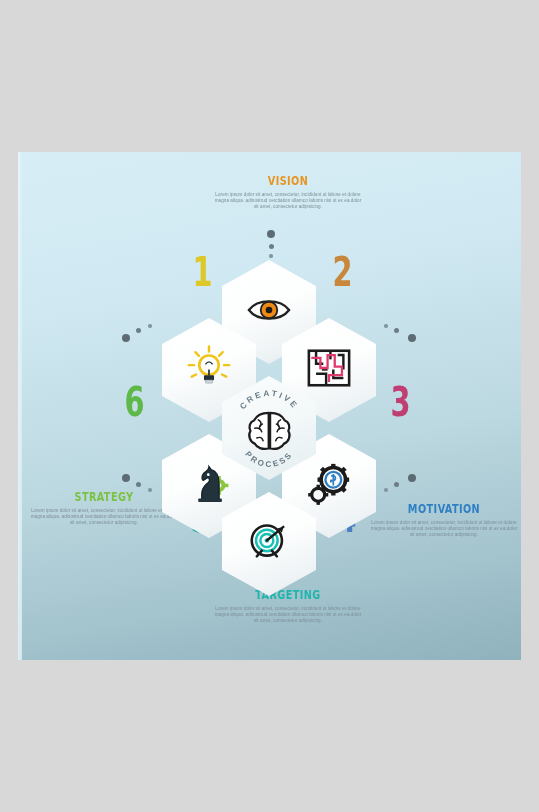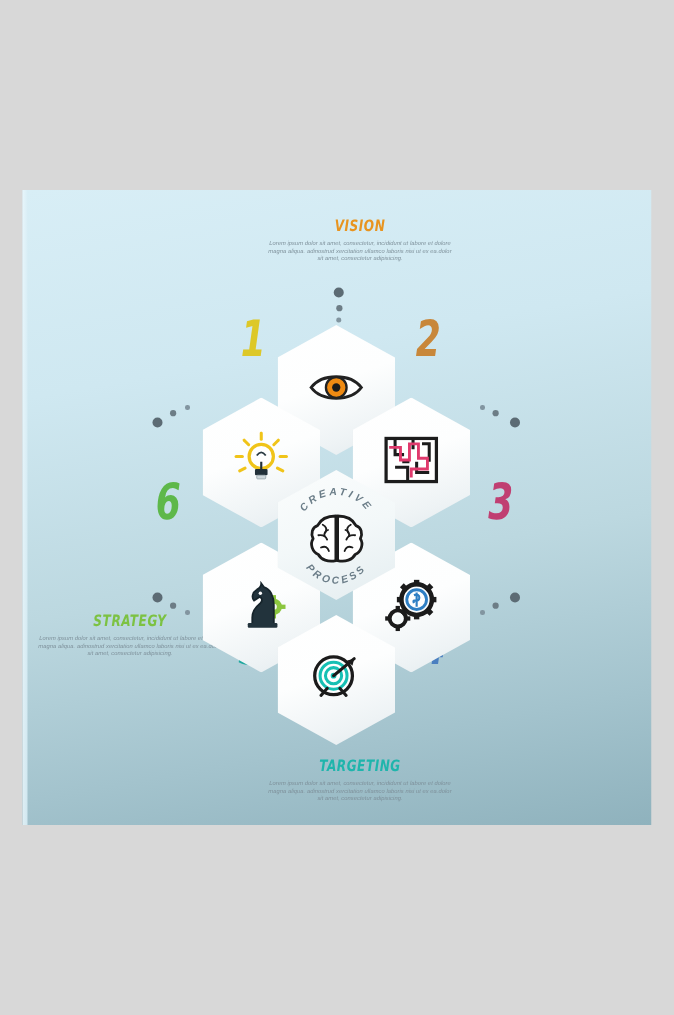--- a/index.html
+++ b/index.html
@@ -10,21 +10,20 @@
     overflow: hidden;
   }
   #stage { position: relative; width: 539px; height: 812px; }
 
   
   #canvas {
     position: absolute; left: 18px; top: 152px;
     width: 503px; height: 508px;
     background: linear-gradient(170deg, #d8eef6 0%, #cfe8f1 28%, #bcd8e0 58%, #a3c3cd 82%, #8fb2bd 100%);
     overflow: hidden;
-    font-style: italic;
   }
   #canvas::before{
     content:""; position:absolute; left:0; top:0; width:4px; height:100%;
     background:linear-gradient(to right,#eaf7fc,#d9eef6);
     opacity:.85;
   }
 
   
   .block { position: absolute; width: 148px; }
   .block .ttl {
@@ -38,21 +37,21 @@
     font-size: 4.6px; line-height: 6.1px;
     text-align: center; color: #7d8f99;
     letter-spacing: .05px;
   }
 
   .b-vision     { left: 196px; top: 22px;  }
   .b-ideas      { left: 12px;  top: 108px; }
   .b-solution   { left: 352px; top: 108px; }
   .b-strategy   { left: 12px;  top: 338px; }
   .b-motivation { left: 352px; top: 350px; }
-  .b-targeting  { left: 196px; top: 454px; }
+  .b-targeting  { left: 196px; top: 436px; }
 
   
   .num {
     position: absolute;
     font-size: 40px; font-weight: bold;
     font-family: "DejaVu Sans Condensed","Liberation Sans",sans-serif;
     line-height: 40px;
     transform: scaleX(.8);
   }
   .n1 { left: 172px; top: 100px; }
@@ -108,20 +107,24 @@
       <div class="body">Lorem ipsum dolor sit amet, consectetur, incididunt ut labore et dolore magna aliqua. adinostrud xercitation ullamco laboris nisi ut ex ea.dolor sit amet, consectetur adipisicing.</div>
     </div>
 
 
 
     <div class="block b-strategy">
       <div class="ttl" style="color:#7cc242">STRATEGY</div>
       <div class="body">Lorem ipsum dolor sit amet, consectetur, incididunt ut labore et dolore magna aliqua. adinostrud xercitation ullamco laboris nisi ut ex ea.dolor sit amet, consectetur adipisicing.</div>
     </div>
 
+    <div class="block b-motivation">
+      <div class="ttl" style="color:#2f7fc4">MOTIVATION</div>
+      <div class="body">Lorem ipsum dolor sit amet, consectetur, incididunt ut labore et dolore magna aliqua. adinostrud xercitation ullamco laboris nisi ut ex ea.dolor sit amet, consectetur adipisicing.</div>
+    </div>
 
     <div class="block b-targeting">
       <div class="ttl" style="color:#1fb5ac">TARGETING</div>
       <div class="body">Lorem ipsum dolor sit amet, consectetur, incididunt ut labore et dolore magna aliqua. adinostrud xercitation ullamco laboris nisi ut ex ea.dolor sit amet, consectetur adipisicing.</div>
     </div>
 
     <div class="num n1" style="color:#ddc828">1</div>
     <div class="num n2" style="color:#c8873a">2</div>
     <div class="num n3" style="color:#c03f72">3</div>
     <div class="num n4" style="color:#4a7fc0">4</div>

